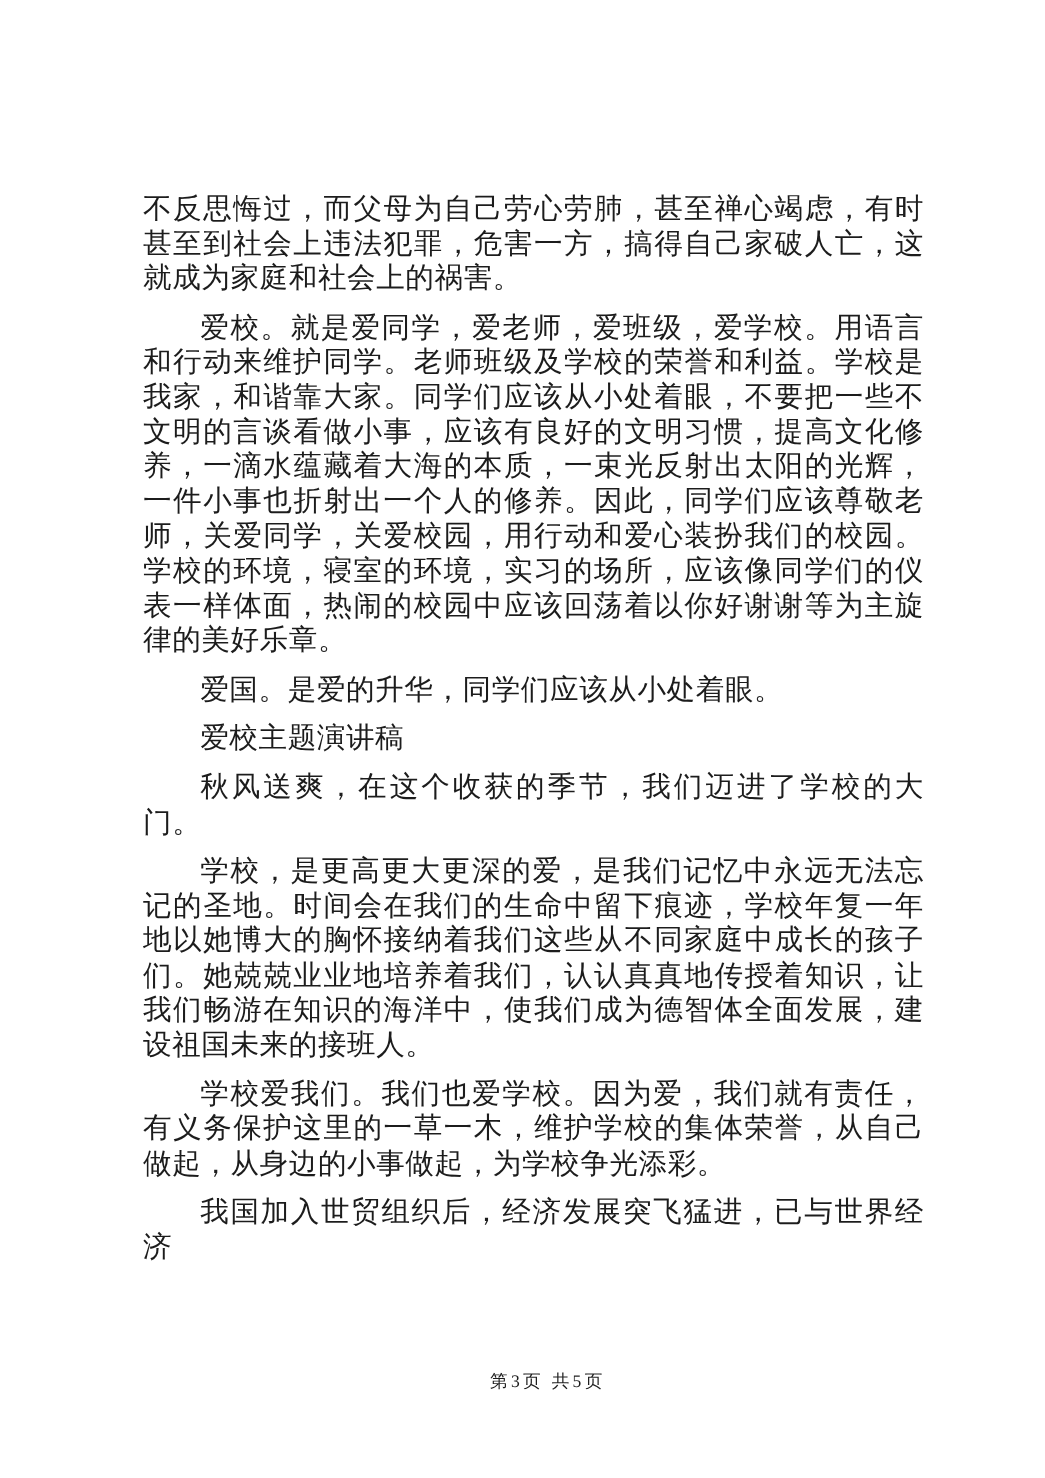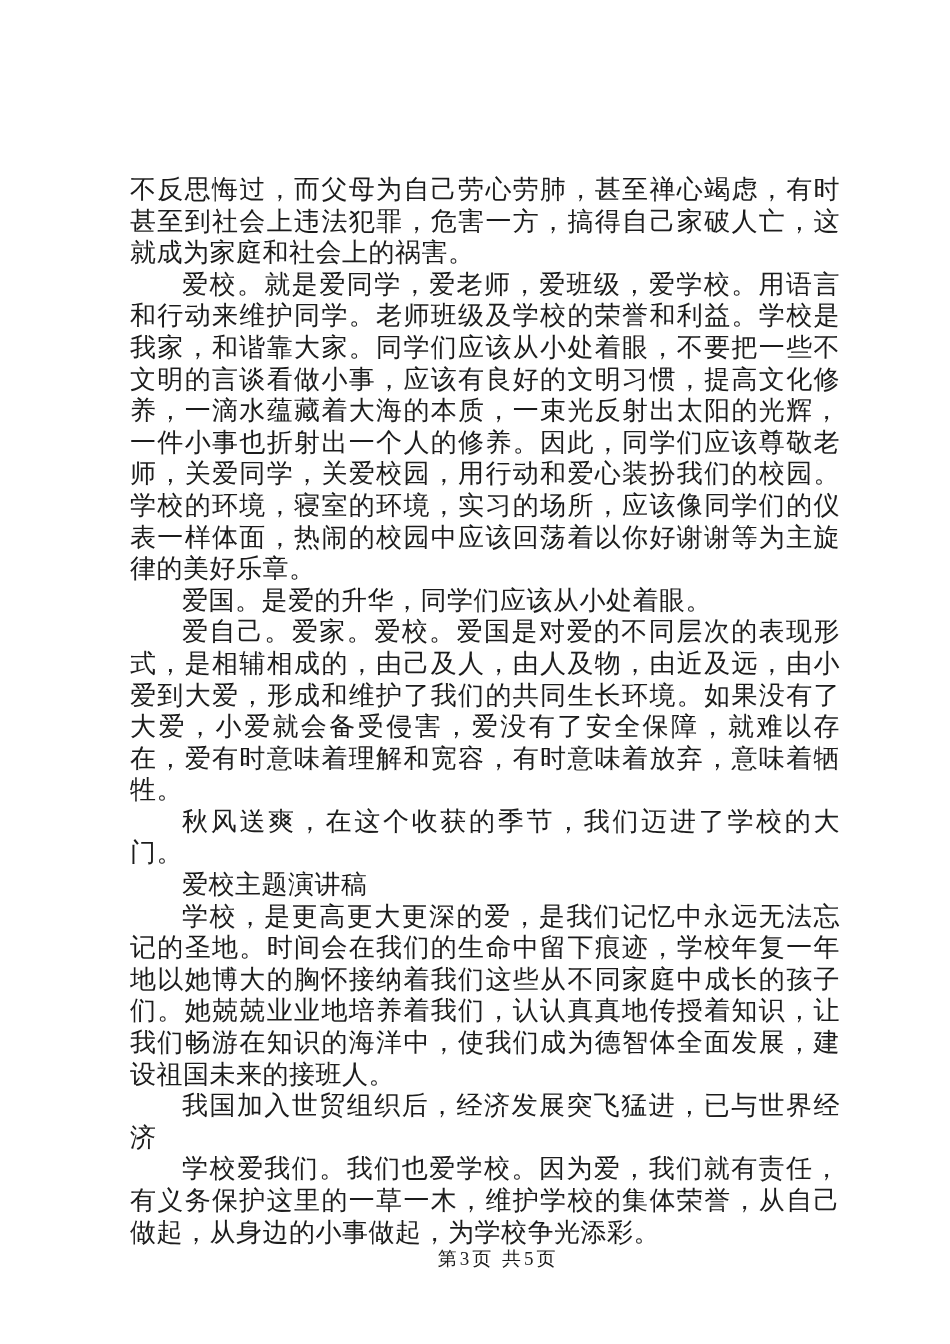--- a/index.html
+++ b/index.html
@@ -25,43 +25,43 @@
     color: #1c1c1c;
     text-align: justify;
     letter-spacing: 0.5px;
   }
   .content p {
     margin: 0;
     padding: 0;
   }
   .content p.indent {
     text-indent: 2em;
+    margin-top: 13px;
   }
   .footer {
     position: absolute;
     top: 1246px;
     left: 0;
     width: 100%;
     box-sizing: border-box;
     padding-left: 46px; 
     text-align: center;
-    font-size: 19px;
+    font-size: 16px;
     letter-spacing: 3px;
     color: #1c1c1c;
   }
 </style>
 </head>
 <body>
 
 <div class="page">
   <div class="content">
     <p>不反思悔过，而父母为自己劳心劳肺，甚至禅心竭虑，有时甚至到社会上违法犯罪，危害一方，搞得自己家破人亡，这就成为家庭和社会上的祸害。</p>
     <p class="indent">爱校。就是爱同学，爱老师，爱班级，爱学校。用语言和行动来维护同学。老师班级及学校的荣誉和利益。学校是我家，和谐靠大家。同学们应该从小处着眼，不要把一些不文明的言谈看做小事，应该有良好的文明习惯，提高文化修养，一滴水蕴藏着大海的本质，一束光反射出太阳的光辉，一件小事也折射出一个人的修养。因此，同学们应该尊敬老师，关爱同学，关爱校园，用行动和爱心装扮我们的校园。学校的环境，寝室的环境，实习的场所，应该像同学们的仪表一样体面，热闹的校园中应该回荡着以你好谢谢等为主旋律的美好乐章。</p>
     <p class="indent">爱国。是爱的升华，同学们应该从小处着眼。</p>
-    <p class="indent">爱自己。爱家。爱校。爱国是对爱的不同层次的表现形式，是相辅相成的，由己及人，由人及物，由近及远，由小爱到大爱，形成和维护了我们的共同生长环境。如果没有了大爱，小爱就会备受侵害，爱没有了安全保障，就难以存在，爱有时意味着理解和宽容，有时意味着放弃，意味着牺牲。</p>
+    <p class="indent">爱校主题演讲稿</p>
     <p class="indent">秋风送爽，在这个收获的季节，我们迈进了学校的大门。</p>
-    <p class="indent">爱校主题演讲稿</p>
     <p class="indent">学校，是更高更大更深的爱，是我们记忆中永远无法忘记的圣地。时间会在我们的生命中留下痕迹，学校年复一年地以她博大的胸怀接纳着我们这些从不同家庭中成长的孩子们。她兢兢业业地培养着我们，认认真真地传授着知识，让我们畅游在知识的海洋中，使我们成为德智体全面发展，建设祖国未来的接班人。</p>
+    <p class="indent">学校爱我们。我们也爱学校。因为爱，我们就有责任，有义务保护这里的一草一木，维护学校的集体荣誉，从自己做起，从身边的小事做起，为学校争光添彩。</p>
     <p class="indent">我国加入世贸组织后，经济发展突飞猛进，已与世界经济</p>
-    <p class="indent">学校爱我们。我们也爱学校。因为爱，我们就有责任，有义务保护这里的一草一木，维护学校的集体荣誉，从自己做起，从身边的小事做起，为学校争光添彩。</p>
   </div>
   <div class="footer">第3页 共5页</div>
 </div>
 
 </body></html>

